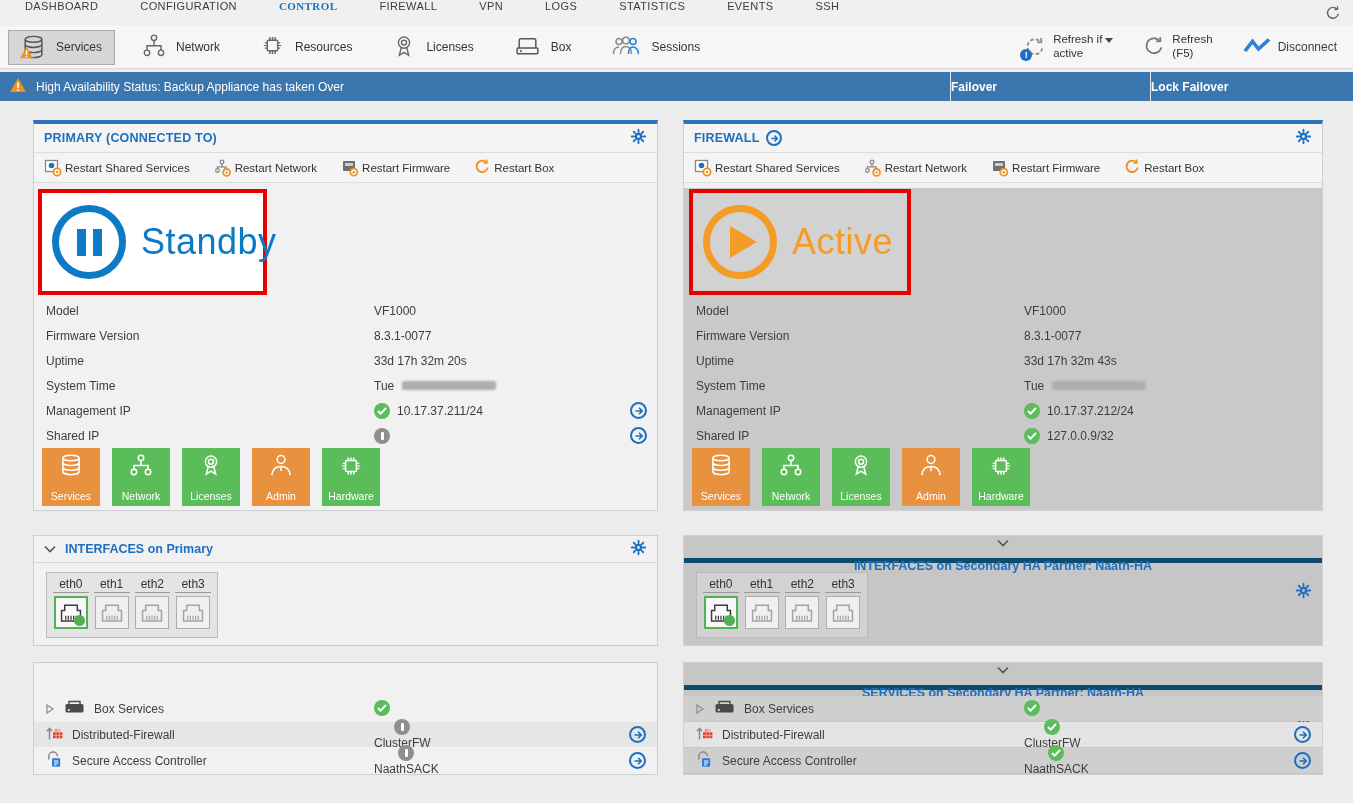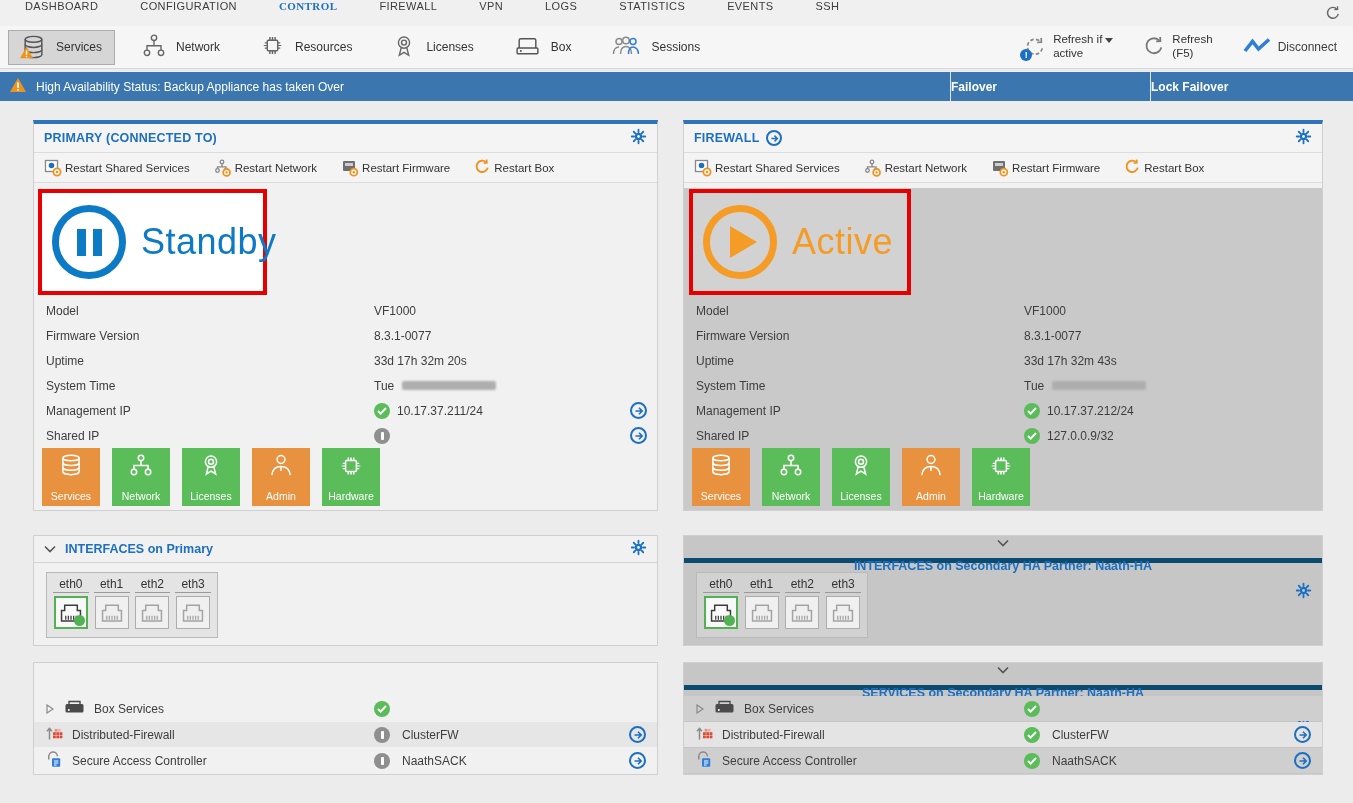--- a/index.html
+++ b/index.html
@@ -109,21 +109,21 @@
 
   #svc-primary { left:33px; top:662px; width:625px; height:113px; }
   #svc-secondary { left:683px; top:662px; width:640px; height:113px; }
   .svc-rows { position:absolute; left:0; top:33px; right:0; }
   .svc-row { height:25px; display:flex; align-items:center; padding-left:12px;
     position:relative; margin-bottom:1px; background:#f1f1f1; cursor:default; }
   .section.dark .svc-row { background:#cfcfcf; }
   .svc-row.hl { background:#e6e6e6; }
   .section.dark .svc-row.hl { background:#e4e4e4; }
   .svc-name { margin-left:9px; }
-  .svc-status { position:absolute; left:340px; display:flex; align-items:center; gap:12px; }
+  .svc-status { position:absolute; left:340px; display:flex; align-items:center; gap:1px;flex-direction:column; }
   .svc-arrow { position:absolute; right:11px; top:4px; }
 
   
   .ci { width:16px; height:16px; border-radius:50%; display:inline-flex;
     align-items:center; justify-content:center; flex:none; }
   .ci.green { background:#5abd5a; }
   .ci.gray { background:#8f8f8f; }
   .pbar { width:3px; height:8px; background:#fff; border-radius:1px; display:block; }
   .arrowc { width:17px; height:17px; border:2px solid #1d6fc0; border-radius:50%;
     display:inline-flex; align-items:center; justify-content:center; cursor:pointer; background:transparent; }

